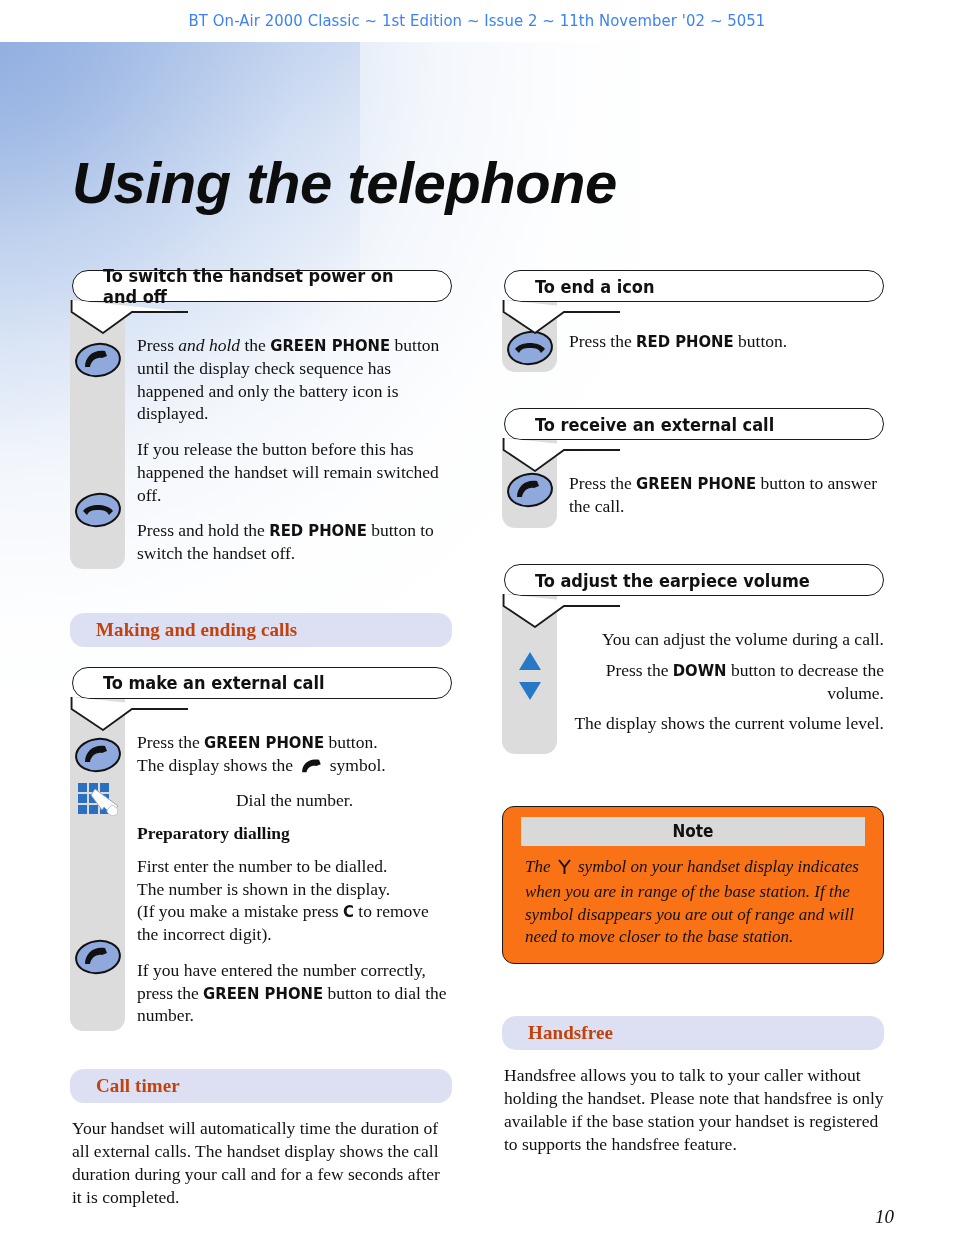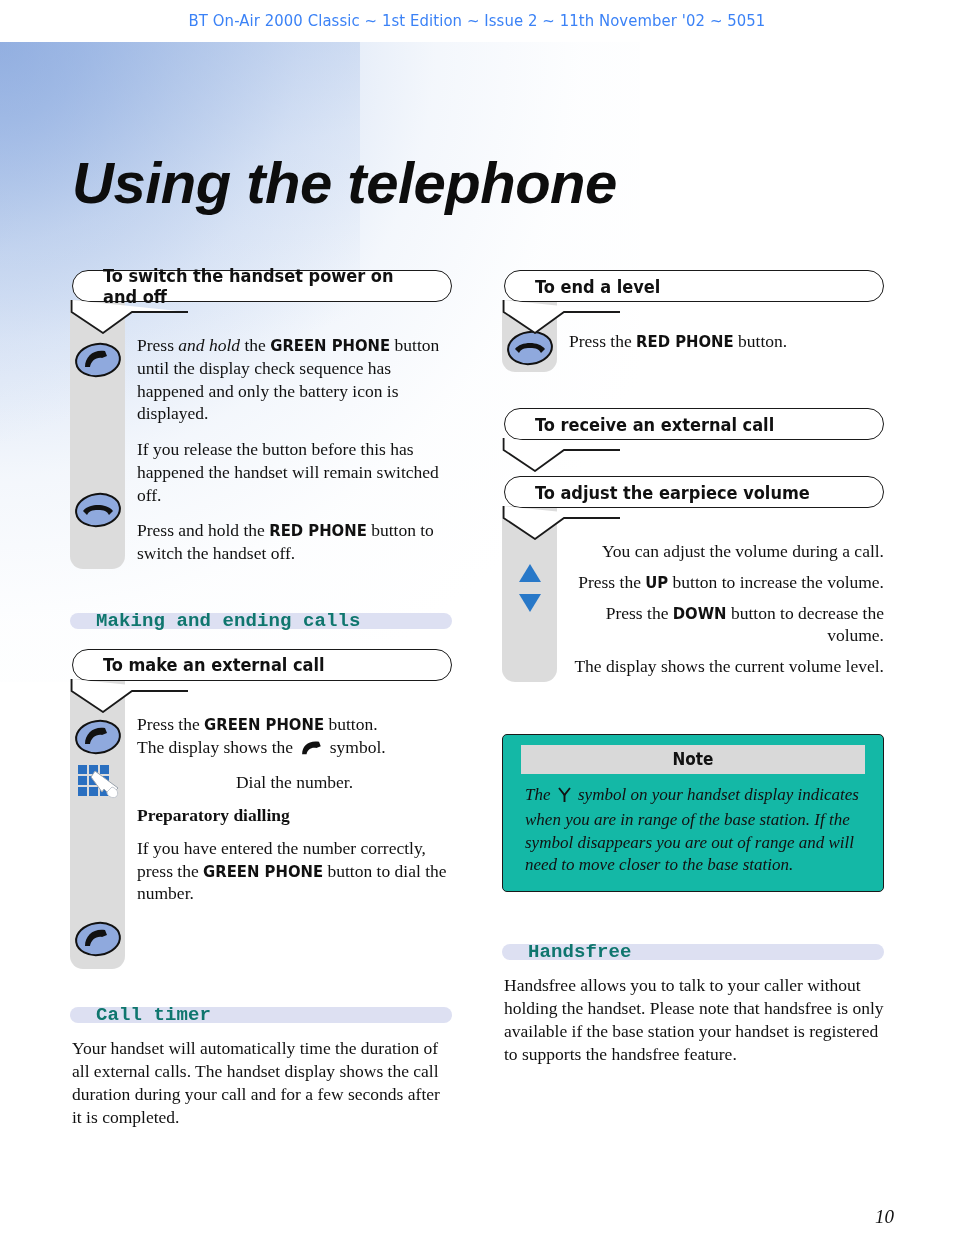--- a/index.html
+++ b/index.html
@@ -86,28 +86,28 @@
     width: 382px;
     z-index: 3;
   }
   .col-left  { left: 70px; }
   .col-right { left: 502px; }
 
   
   .band {
     background: #dde0f2;
     border-radius: 14px;
-    height: 16px;
+    height: 34px;
     display: flex;
     align-items: center;
     padding-left: 26px;
-    font-family: Liberation Mono, monospace;
+    font-family: Liberation Serif, serif;
     font-weight: bold;
     font-size: 19px;
-    color: #0f766e;
+    color: #c2410c;
     letter-spacing: 0.1px;
   }
 
   
   .callout {
     position: relative;
   }
   .callout-bubble {
     position: relative;
     margin-left: 2px;
@@ -181,22 +181,22 @@
 
   
   .keypad-icon { width: 42px; height: 36px; display: block; }
 
   
   .tri { width: 26px; height: 22px; display: block; }
 
   
   .note-box {
     border: 1.6px solid #1a1a1a;
-    border-radius: 5px;
-    background: #14b8a6;
+    border-radius: 12px;
+    background: #f97316;
     padding: 10px 12px 14px 12px;
   }
   .note-head {
     background: #d9d9d9;
     text-align: center;
     font-family: "DejaVu Sans Condensed", "Liberation Sans", sans-serif;
     font-weight: bold;
     font-size: 17px;
     color: #111111;
     padding: 4px 0 5px 0;
@@ -325,34 +325,35 @@
             </svg>
           </span>
         </div>
       </div>
       <div class="body-text">
         <p style="margin-bottom:10px;">Press the <b>GREEN PHONE</b> button.<br>The display shows the <span class="inline-sym"><svg width="22" height="16" viewBox="0 0 24 18">
                 <path d="M2,16 C2,6 10,0 21,2 L23,7 L18,9 C12,8 8,11 7,16 Z" fill="#111111"></path>
               </svg></span> symbol.</p>
         <p style="margin-bottom:10px;text-align:center;">Dial the number.</p>
         <p style="margin-bottom:10px;"><strong style="font-family:'Liberation Serif',serif;font-size:17.5px;">Preparatory dialling</strong></p>
+        <p>First enter the number to be dialled.<br>The number is shown in the display.<br>(If you make a mistake press <b>C</b> to remove the incorrect digit).</p>
         <p>If you have entered the number correctly, press the <b>GREEN PHONE</b> button to dial the number.</p>
       </div>
     </div>
   </div>
 
   <div class="band" style="margin-top:38px;">Call timer</div>
   <p class="plain">Your handset will automatically time the duration of all external calls. The handset display shows the call duration during your call and for a few seconds after it is completed.</p>
 
 </div>
 
 <div class="col col-right">
 
   <div class="callout">
-    <div class="callout-bubble">To end a level</div>
+    <div class="callout-bubble">To end a icon</div>
     <svg class="callout-tail" viewBox="0 0 120 34">
       <path d="M1.6,0 L1.6,12 L33,33 L62,12 L118,12" fill="#ffffff" stroke="#1a1a1a" stroke-width="1.8" stroke-linejoin="miter"></path>
     </svg>
     <div class="callout-body">
       <div class="strip" style="min-height:72px;">
         <div class="strip-inner">
           <span class="strip-icon" style="top:28px;">
             <svg class="phone-icon" viewBox="0 0 48 40">
               <ellipse cx="24" cy="20" rx="22" ry="16" fill="#8fa9dd" stroke="#111" stroke-width="2" transform="rotate(-8 24 20)"></ellipse>
               <path d="M9,21 C15,13 33,13 39,21 L35,25 C33,21 30,20 24,20 C18,20 15,21 13,25 Z" fill="#111111"></path>
@@ -364,20 +365,35 @@
         <p>Press the <b>RED PHONE</b> button.</p>
       </div>
     </div>
   </div>
 
   <div class="callout" style="margin-top:36px;">
     <div class="callout-bubble">To receive an external call</div>
     <svg class="callout-tail" viewBox="0 0 120 34">
       <path d="M1.6,0 L1.6,12 L33,33 L62,12 L118,12" fill="#ffffff" stroke="#1a1a1a" stroke-width="1.8" stroke-linejoin="miter"></path>
     </svg>
+    <div class="callout-body">
+      <div class="strip" style="min-height:90px;">
+        <div class="strip-inner">
+          <span class="strip-icon" style="top:32px;">
+            <svg class="phone-icon" viewBox="0 0 48 40">
+              <ellipse cx="24" cy="20" rx="22" ry="16" fill="#8fa9dd" stroke="#111" stroke-width="2" transform="rotate(-8 24 20)"></ellipse>
+              <path d="M11,27 C11,16 20,9 31,11 L33,16 L28,18 C22,17 17,21 16,27 Z" fill="#111111"></path>
+            </svg>
+          </span>
+        </div>
+      </div>
+      <div class="body-text">
+        <p>Press the <b>GREEN PHONE</b> button to answer the call.</p>
+      </div>
+    </div>
   </div>
 
   <div class="callout" style="margin-top:36px;text-align:right;">
     <div class="callout-bubble">To adjust the earpiece volume</div>
     <svg class="callout-tail" viewBox="0 0 120 34">
       <path d="M1.6,0 L1.6,12 L33,33 L62,12 L118,12" fill="#ffffff" stroke="#1a1a1a" stroke-width="1.8" stroke-linejoin="miter"></path>
     </svg>
     <div class="callout-body">
       <div class="strip" style="min-height:160px;">
         <div class="strip-inner">
@@ -388,21 +404,20 @@
           </span>
           <span class="strip-icon" style="top:86px; left:15px;">
             <svg class="tri" viewBox="0 0 26 22">
                 <path d="M13,20 L2,2 L24,2 Z" fill="#2878c8"></path>
               </svg>
           </span>
         </div>
       </div>
       <div class="body-text" style="padding-left:14px;">
         <p style="margin-bottom:8px;">You can adjust the volume during a call.</p>
-        <p style="margin-bottom:8px;">Press the <b>UP</b> button to increase the volume.</p>
         <p style="margin-bottom:8px;">Press the <b>DOWN</b> button to decrease the volume.</p>
         <p>The display shows the current volume level.</p>
       </div>
     </div>
   </div>
 
   <div class="note-box" style="margin-top:52px;">
     <div class="note-head">Note</div>
     <p class="note-body">The <span class="inline-sym"><svg width="13" height="16" viewBox="0 0 13 16">
             <path d="M1,1 L6.5,8 L12,1" stroke="#111111" stroke-width="1.9" fill="none"></path>

